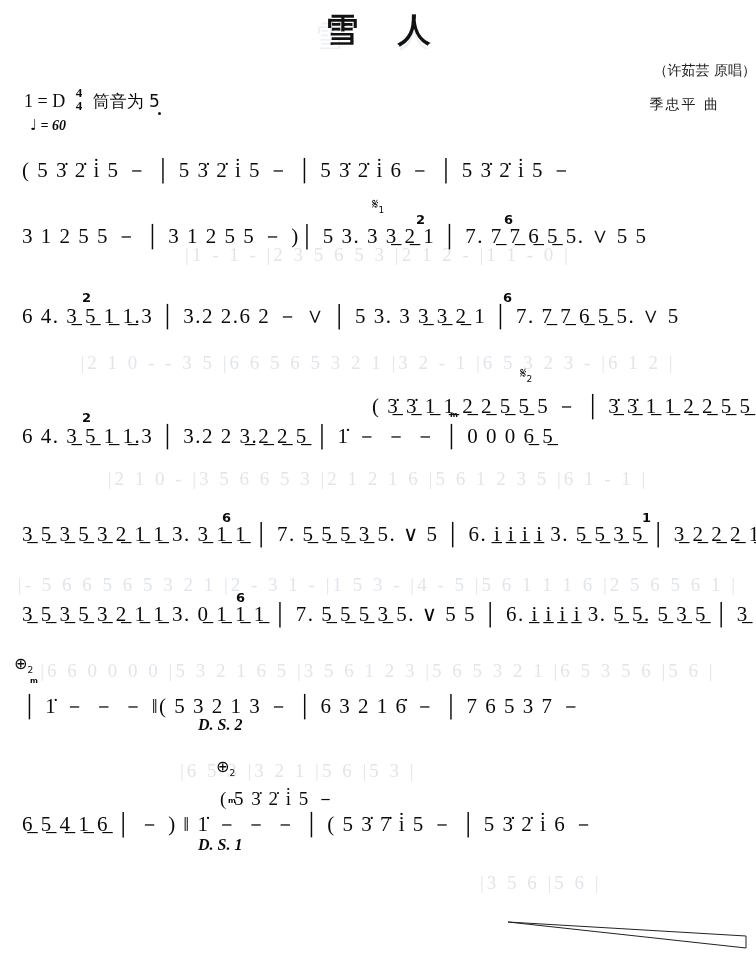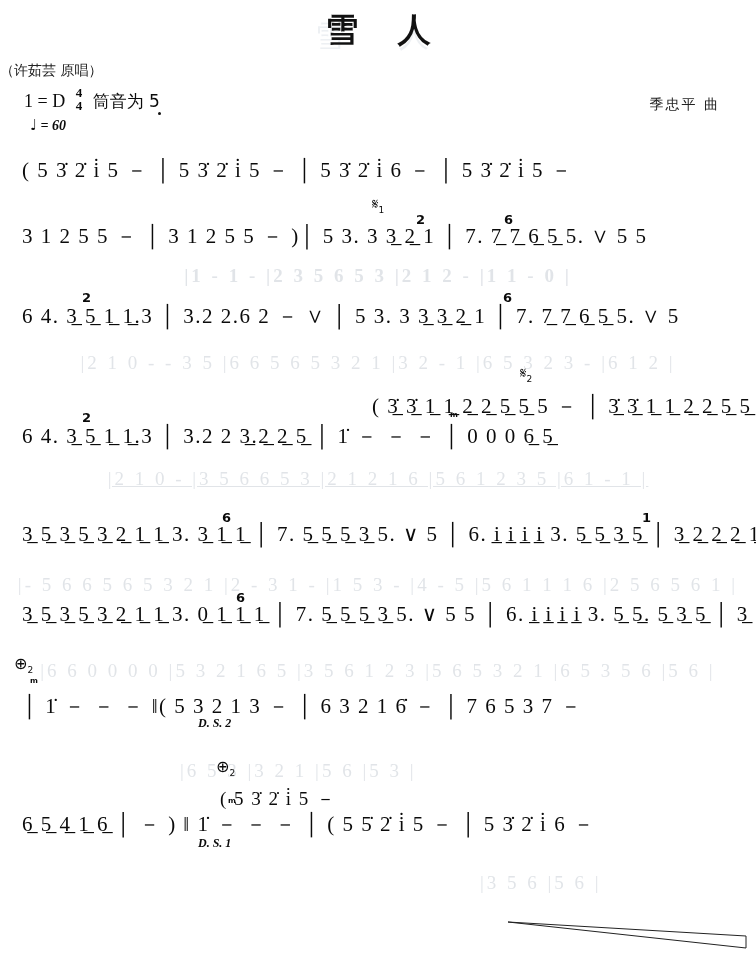--- a/index.html
+++ b/index.html
@@ -33,21 +33,21 @@
     font-size: 33px;
     letter-spacing: 14px;
     text-indent: 14px;
     color: #111;
   }
   .subtitle {
     position: absolute;
     top: 62px;
     left: 0;
     width: 756px;
-    text-align: left;
+    text-align: right;
     font-family: "DejaVu Sans", sans-serif;
     font-size: 14px;
     color: #222;
   }
   .composer {
     position: absolute;
     top: 96px;
     right: 36px;
     font-family: "DejaVu Sans", sans-serif;
     font-size: 14px;
@@ -144,43 +144,43 @@
     position: absolute;
     font-family: "DejaVu Sans", sans-serif;
     font-size: 13px;
     font-weight: bold;
   }
   .dsmark {
     position: absolute;
     font-family: "Liberation Serif", serif;
     font-style: italic;
     font-weight: bold;
-    font-size: 12px;
+    font-size: 16px;
   }
   .segno {
     position: absolute;
     font-family: "DejaVu Sans", sans-serif;
     font-size: 15px;
   }
   .segno sub { font-size: 9px; }
   .coda {
     position: absolute;
     font-family: "DejaVu Sans", sans-serif;
     font-size: 16px;
   }
   .coda sub { font-size: 9px; }
 </style>
 </head>
 <body>
 
 <div class="sheet">
 
-  <div class="ghost" style="top:265px;font-weight:bold;">|1 - 1 - |2 3 5 6 5 3 |2 1 2 - |1 1 - 0 |</div>
+  <div class="ghost" style="top:244px;">|1 - 1 - |2 3 5 6 5 3 |2 1 2 - |1 1 - 0 |</div>
   <div class="ghost" style="top:352px;">|2 1 0 - - 3 5 |6 6 5 6 5 3 2 1 |3 2 - 1 |6 5 3 2 3 - |6 1 2 |</div>
-  <div class="ghost" style="top:468px;text-decoration:underline;">|2 1 0 - |3 5 6 6 5 3 |2 1 2 1 6 |5 6 1 2 3 5 |6 1 - 1 |</div>
+  <div class="ghost" style="top:468px;">|2 1 0 - |3 5 6 6 5 3 |2 1 2 1 6 |5 6 1 2 3 5 |6 1 - 1 |</div>
   <div class="ghost" style="top:574px;">|- 5 6 6 5 6 5 3 2 1 |2 - 3 1 - |1 5 3 - |4 - 5 |5 6 1 1 1 6 |2 5 6 5 6 1 |</div>
   <div class="ghost" style="top:660px;">|6 6 0 0 0 0 |5 3 2 1 6 5 |3 5 6 1 2 3 |5 6 5 3 2 1 |6 5 3 5 6 |5 6 |</div>
   <div class="ghost" style="top:760px; left:180px; width:560px; text-align:left;">|6 5 3 |3 2 1 |5 6 |5 3 |</div>
   <div class="ghost" style="top:872px; left:480px; width:280px; text-align:left;">|3 5 6 |5 6 |</div>
 
   <div class="ghost" style="top:16px; left:0; width:756px; font-family:'DejaVu Sans',sans-serif; font-size:30px; letter-spacing:12px; color:#dfe4ea;">雪　人</div>
 
   <div class="title">雪 人</div>
   <div class="subtitle">（许茹芸 原唱）</div>
   <div class="composer">季忠平 曲</div>
@@ -247,21 +247,21 @@
   <div class="mark" style="top:676px; left:30px; font-size:12px;">ᵐ</div>
   <div class="dsmark" style="top:716px; left:198px;">D. S. 2</div>
 
   <div class="coda" style="top:757px; left:216px;">⊕<sub>2</sub></div>
 
   <div class="row" style="top:772px;">
     <div class="line" style="left:220px; font-size:19px;">( 5 3̇ 2̇ i̇ 5  －</div>
   </div>
 
   <div class="row" style="top:796px;">
-    <div class="line">6̲ 5̲ 4̲ 1̲ 6̲ │  － ) ‖ 1̇  －  －  － │ ( 5 5̇ 2̇ i̇ 5  －  │ 5 3̇ 2̇ i̇ 6  －</div>
+    <div class="line">6̲ 5̲ 4̲ 1̲ 6̲ │  － ) ‖ 1̇  －  －  － │ ( 5 3̇ 7̇ i̇ 5  －  │ 5 3̇ 2̇ i̇ 6  －</div>
   </div>
   <div class="mark" style="top:796px; left:228px; font-size:12px;">ᵐ</div>
   <div class="dsmark" style="top:836px; left:198px;">D. S. 1</div>
 
 
   <svg class="wedge-svg" style="position:absolute; left:508px; top:918px;" width="240" height="36">
     <polygon points="0,4 238,30 238,18" fill="none" stroke="#222" stroke-width="1"></polygon>
   </svg>
 
 </div>

